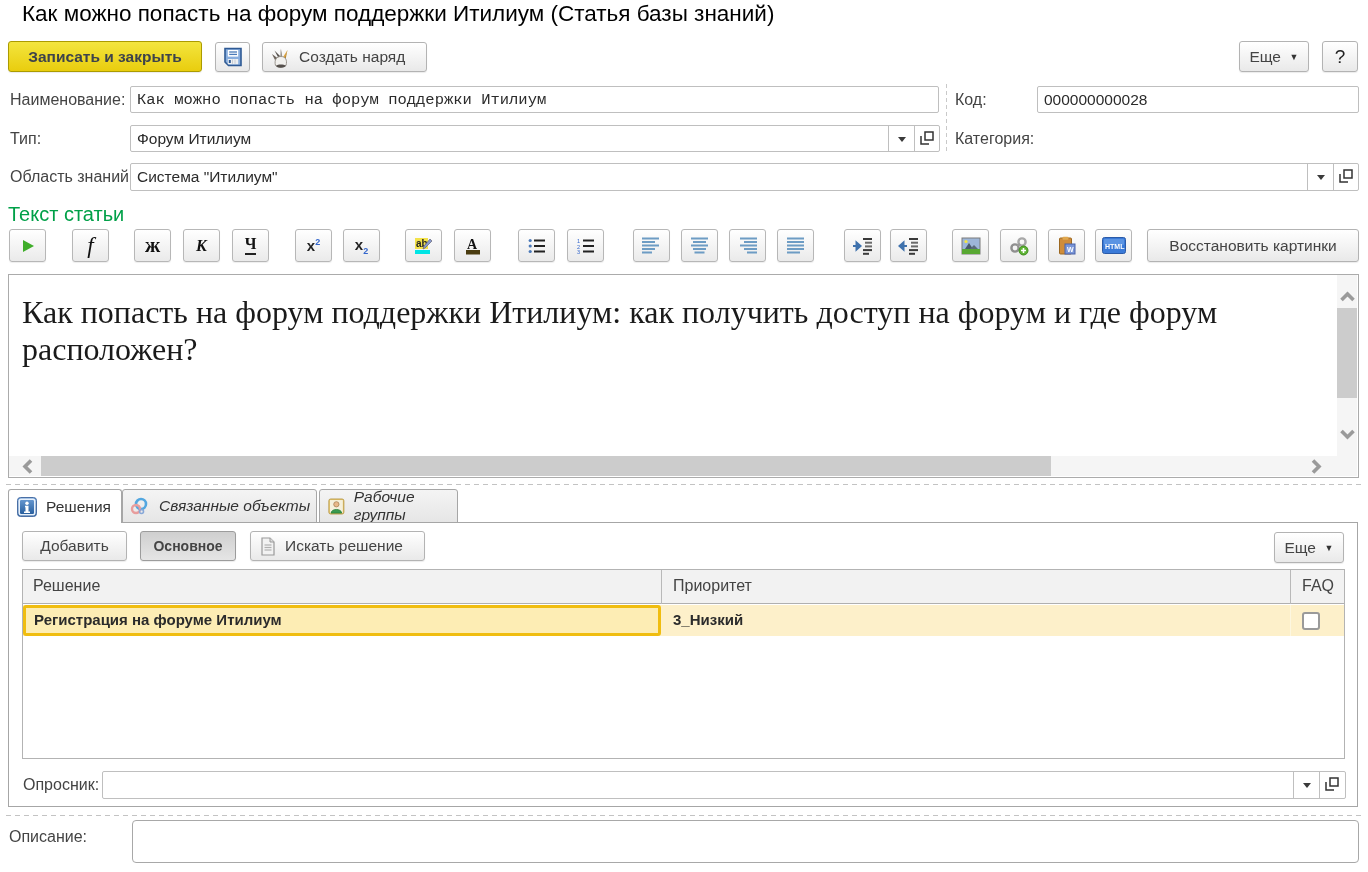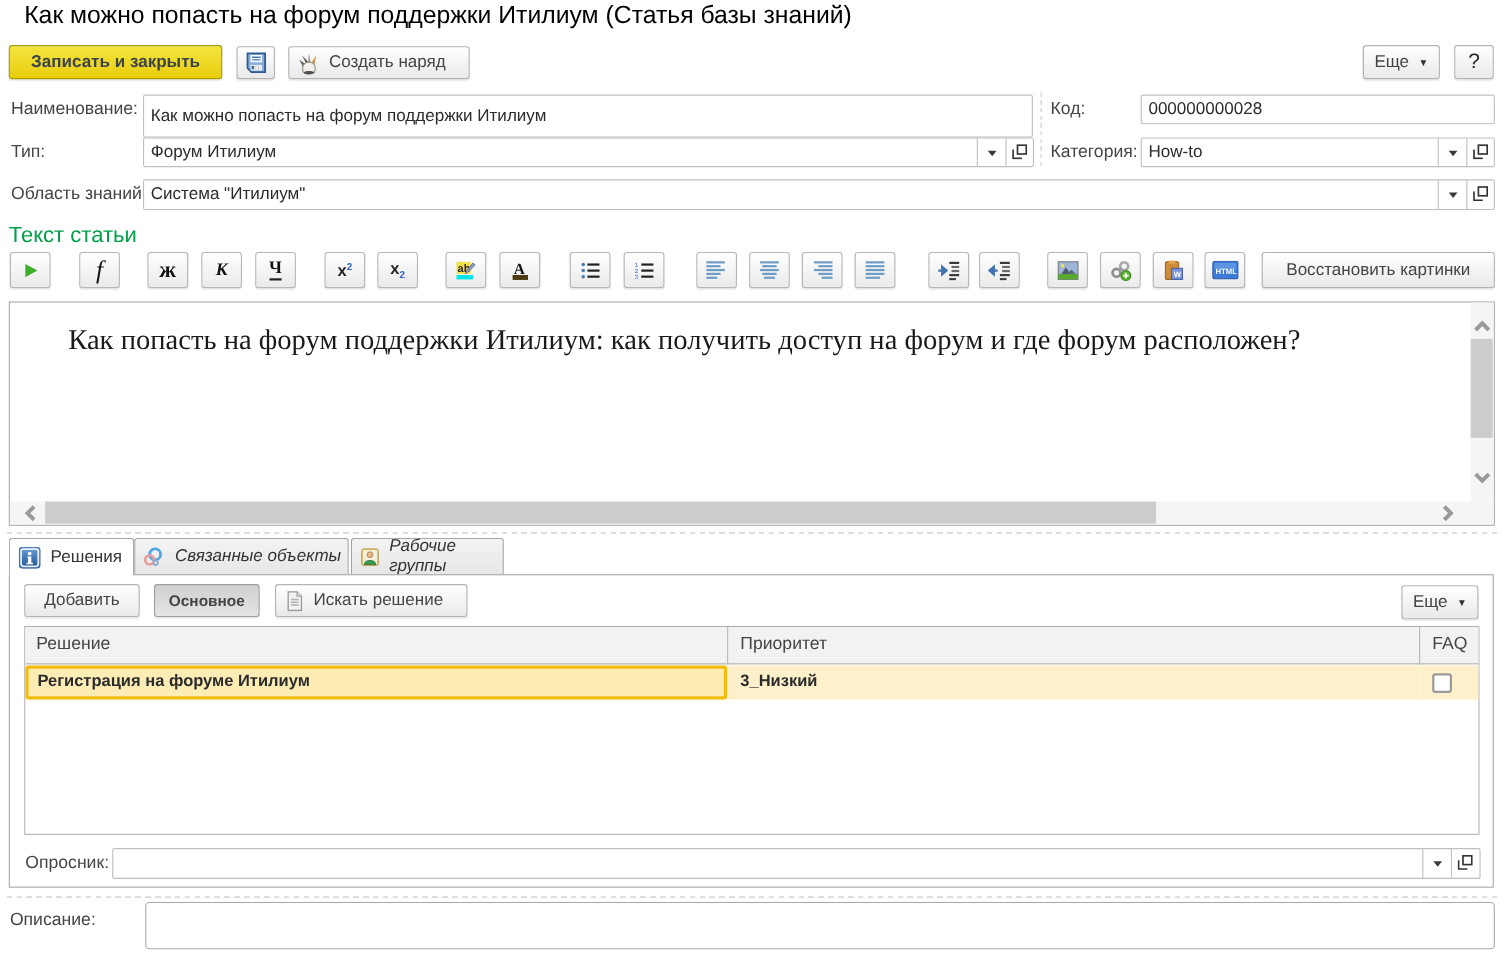--- a/index.html
+++ b/index.html
@@ -72,48 +72,37 @@
       <path d="M16.5 3 L14.8 11.2 L13.2 11.8 Z" fill="#b5832a"></path>
       <path d="M4.5 18.5 C3 13 5.5 9.5 10 9.5 C14.5 9.5 16.5 13 15 18.5 C12 20.8 7.5 20.8 4.5 18.5 Z" fill="#f2f1ee" stroke="#9a958e" stroke-width="1"></path>
       <path d="M5 18.8 C7 17 12.5 17 15 18.8 L13.5 20 C11 21 8 21 6 20 Z" fill="#55504c"></path>
     </svg>
     Создать наряд
   </div>
   <div class="btn" style="left:1239px; top:41px; width:70px; height:31px;">Еще&nbsp;&nbsp;<span style="font-size:9px; color:#333;">▼</span></div>
   <div class="btn" style="left:1322px; top:41px; width:36px; height:31px; font-size:19px; color:#222;">?</div>
 
   <div class="lbl" style="left:10px; top:86px;">Наименование:</div>
-  <div class="input" style="left:130px; top:86px; width:809px; height:39px;">Как можно попасть на форум поддержки Итилиум</div>
+  <div class="input" style="left:130px; top:86px; width:809px; height:27px;font-family:Liberation Mono, monospace;">Как можно попасть на форум поддержки Итилиум</div>
   <div class="lbl" style="left:955px; top:86px;">Код:</div>
   <div class="input" style="left:1037px; top:86px; width:322px; height:27px;">000000000028</div>
 
   <div class="lbl" style="left:10px; top:125px;">Тип:</div>
   <div class="input" style="left:130px; top:125px; width:810px; height:27px;">Форум Итилиум
     <div class="seg" style="left:757px; width:26px;">
         <span style="position:absolute;left:8.5px;top:10.5px;width:0;height:0;border-left:4.5px solid transparent;border-right:4.5px solid transparent;border-top:5.5px solid #3a3a3a;"></span>
       </div>
     <div class="seg" style="left:783px; width:27px;">
       <svg width="14" height="14" viewBox="0 0 14 14" style="position:absolute;left:5px;top:5px;">
         <rect x="5" y="1" width="8" height="8" fill="none" stroke="#333" stroke-width="1.5"></rect>
         <path d="M9 13 H1 V5" fill="none" stroke="#333" stroke-width="1.5"></path>
       </svg>
     </div>
   </div>
   <div class="lbl" style="left:955px; top:125px;">Категория:</div>
-  <div class="input" style="left:1037px; top:125px; width:322px; height:27px;">How-to
-    <div class="seg" style="left:269px; width:26px;">
-        <span style="position:absolute;left:8.5px;top:10.5px;width:0;height:0;border-left:4.5px solid transparent;border-right:4.5px solid transparent;border-top:5.5px solid #3a3a3a;"></span>
-      </div>
-    <div class="seg" style="left:295px; width:27px;">
-      <svg width="14" height="14" viewBox="0 0 14 14" style="position:absolute;left:5px;top:5px;">
-        <rect x="5" y="1" width="8" height="8" fill="none" stroke="#333" stroke-width="1.5"></rect>
-        <path d="M9 13 H1 V5" fill="none" stroke="#333" stroke-width="1.5"></path>
-      </svg>
-    </div>
-  </div>
 
   <div class="lbl" style="left:10px; top:163px;">Область знаний:</div>
   <div class="input" style="left:130px; top:163px; width:1229px; height:28px;">Система "Итилиум"
     <div class="seg" style="left:1176px; width:26px;">
         <span style="position:absolute;left:8.5px;top:10.5px;width:0;height:0;border-left:4.5px solid transparent;border-right:4.5px solid transparent;border-top:5.5px solid #3a3a3a;"></span>
       </div>
     <div class="seg" style="left:1202px; width:27px;">
       <svg width="14" height="14" viewBox="0 0 14 14" style="position:absolute;left:5px;top:5px;">
         <rect x="5" y="1" width="8" height="8" fill="none" stroke="#333" stroke-width="1.5"></rect>
         <path d="M9 13 H1 V5" fill="none" stroke="#333" stroke-width="1.5"></path>
@@ -269,21 +258,21 @@
         <svg width="24" height="17" viewBox="0 0 24 17">
           <rect x="0.5" y="0.5" width="23" height="16" rx="2" fill="#3a7ad8" stroke="#2a5aa8"></rect>
           <rect x="2" y="2" width="20" height="6" rx="1" fill="#6aa0e8" opacity="0.7"></rect>
           <text x="3" y="12" font-size="7" font-weight="bold" fill="#fff" font-family="Liberation Sans">HTML</text>
         </svg>
       </div>
       <div class="btn" style="left:1147px; top:229px; width:212px; height:33px;">Восстановить картинки</div>
     </div>
 
   <div class="abs" style="left:8px; top:274px; width:1351px; height:204px; border:1px solid #ababab; background:#fff;"></div>
-  <div class="abs" style="left:22px; top:294px; font-family:'Liberation Serif',serif; font-size:26px; color:#1a1a1a;margin-left:40px;">Как попасть на форум поддержки Итилиум: как получить доступ на форум и где форум расположен?</div>
+  <div class="abs" style="left:22px; top:294px; font-family:'Liberation Serif',serif; font-size:32px; color:#1a1a1a;">Как попасть на форум поддержки Итилиум: как получить доступ на форум и где форум расположен?</div>
 
   <div class="abs" style="left:1337px; top:275px; width:20px; height:181px; background:#f5f5f5;"></div>
   <svg class="abs" style="left:1339px; top:290px;" width="17" height="13" viewBox="0 0 17 13">
       <path d="M2.5 10 L8.5 4 L14.5 10" fill="none" stroke="#9a9a9a" stroke-width="3.6"></path>
     </svg>
   <div class="abs" style="left:1337px; top:308px; width:20px; height:90px; background:#ccc;"></div>
   <svg class="abs" style="left:1339px; top:428px;" width="17" height="13" viewBox="0 0 17 13">
       <path d="M2.5 3 L8.5 9 L14.5 3" fill="none" stroke="#9a9a9a" stroke-width="3.6"></path>
     </svg>
 

